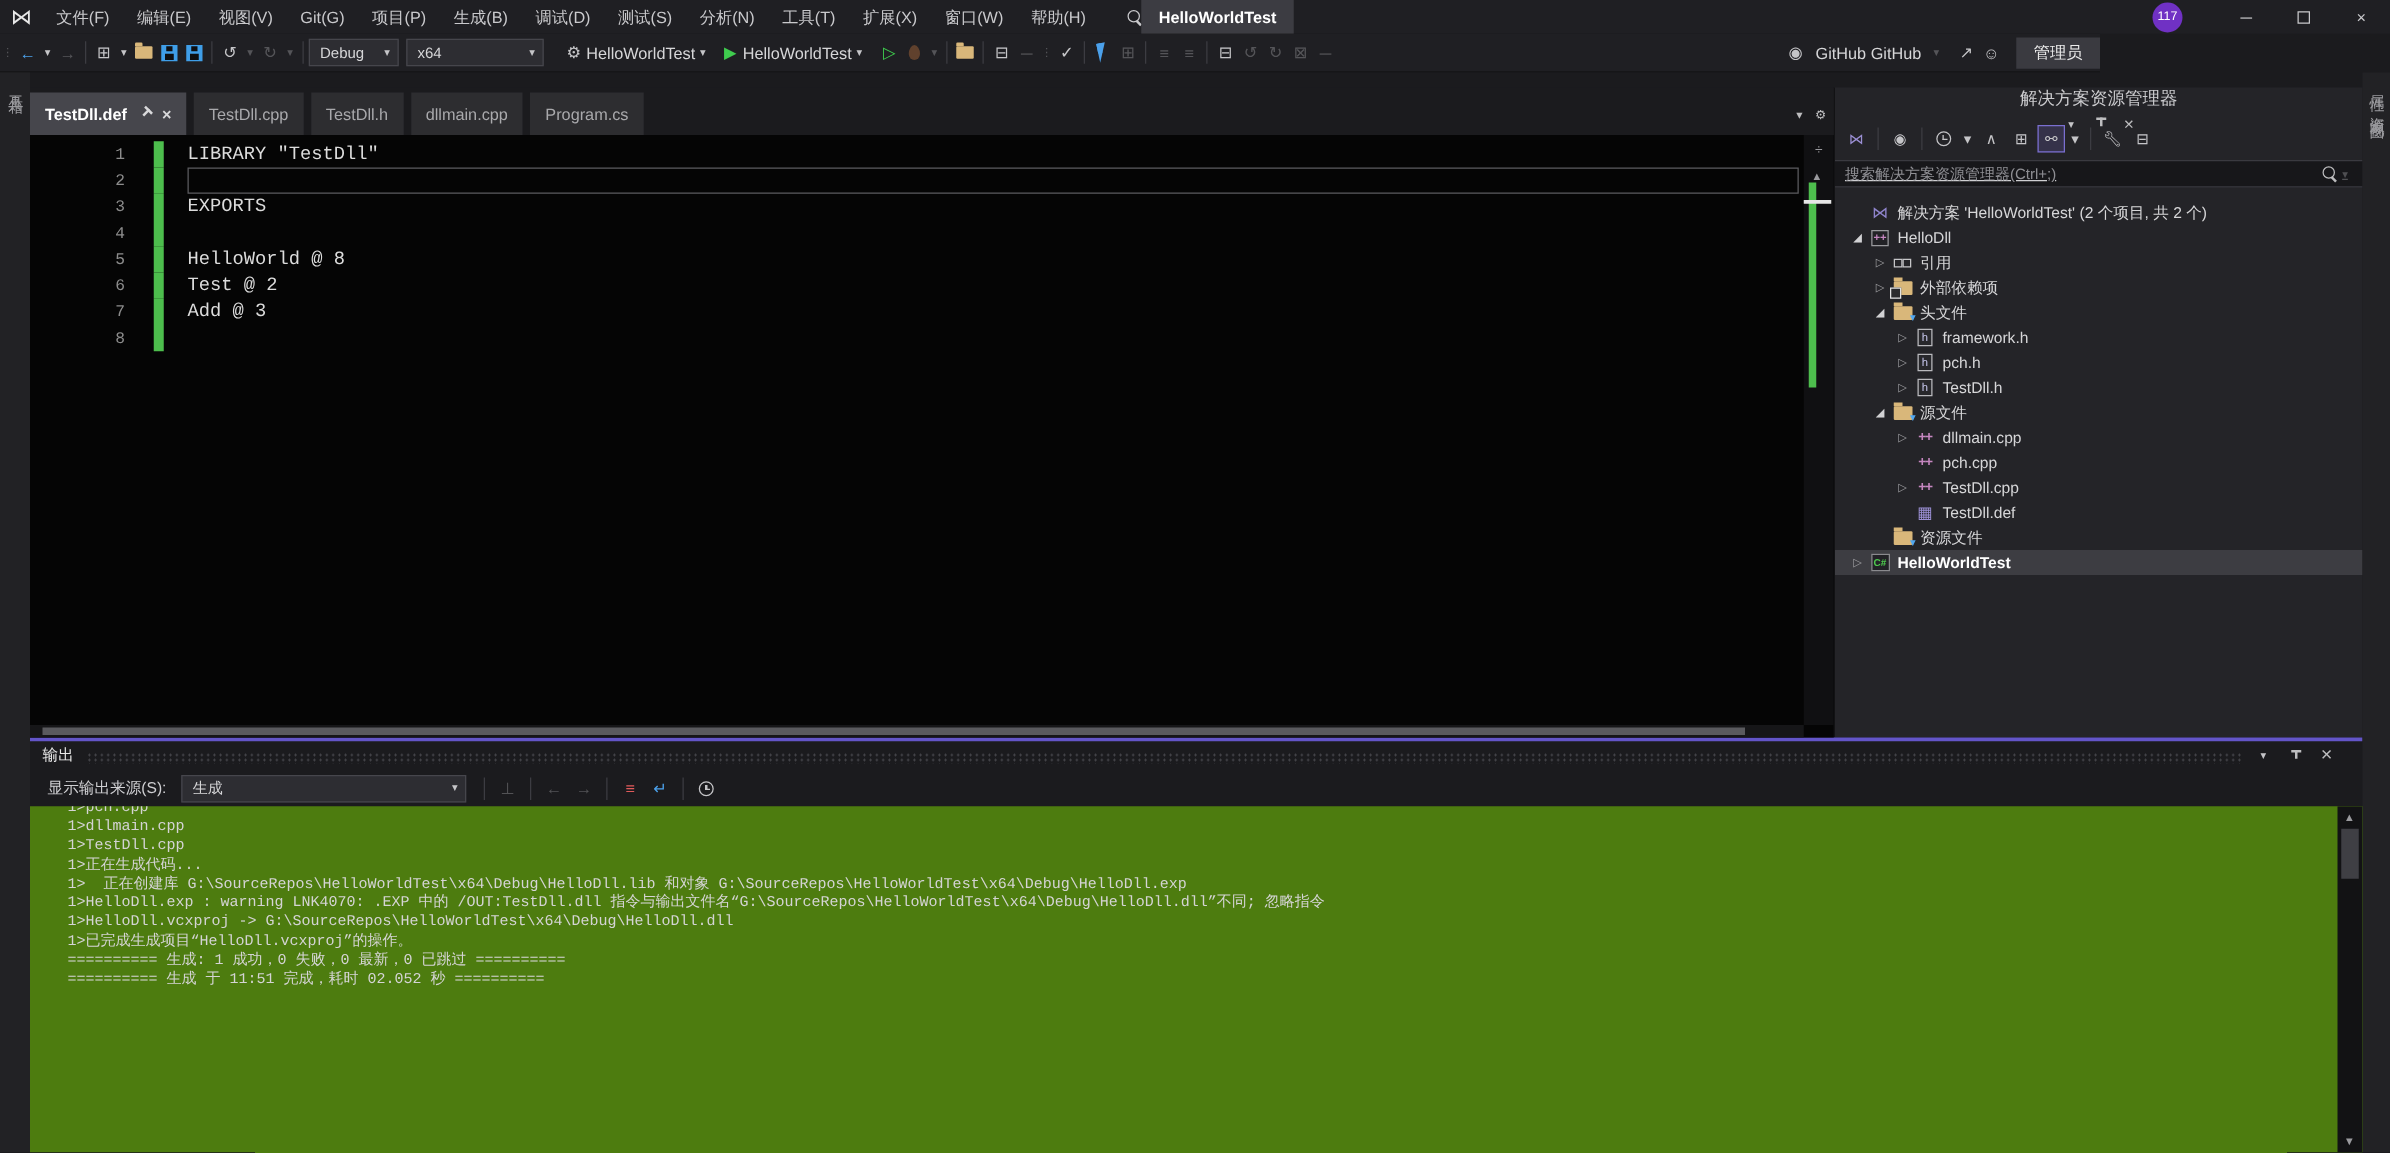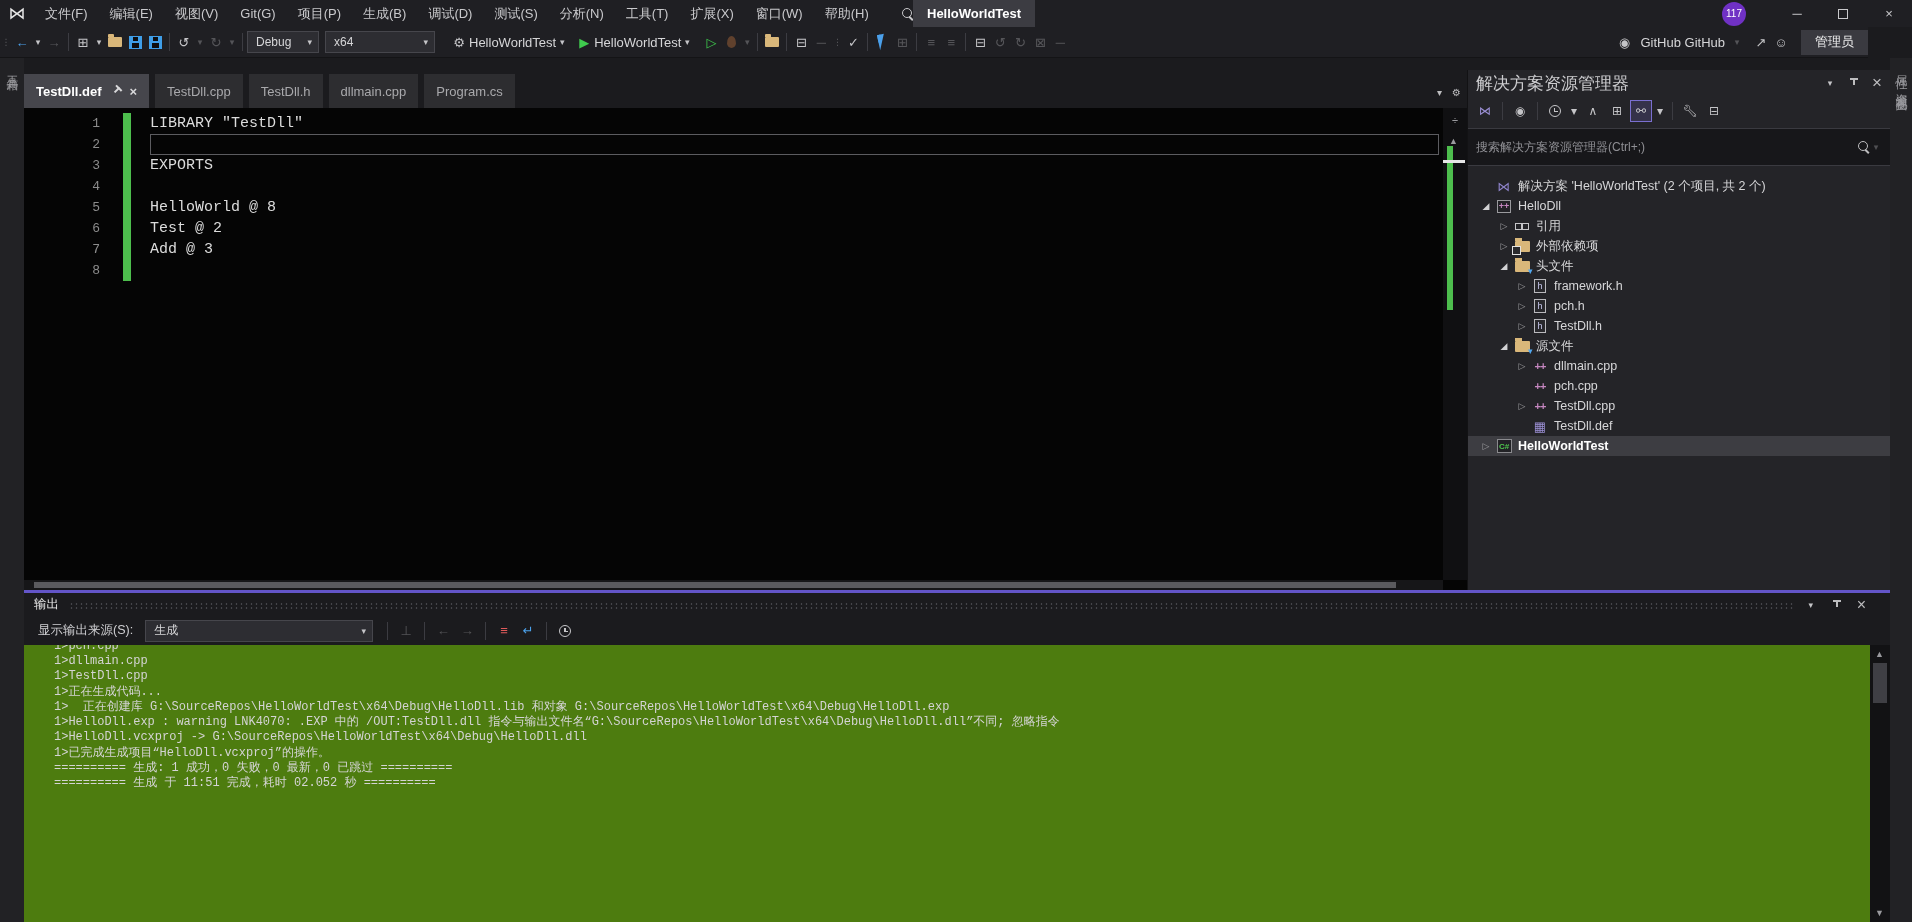--- a/index.html
+++ b/index.html
@@ -19,21 +19,21 @@
     background:#3c3c42; color:#fff; font-weight:bold; font-size:13px;
     display:flex; align-items:center; }
   .tb-right { position:absolute; right:0; top:0; height:27px; display:flex; align-items:center; }
   .avatar { width:24px; height:24px; border-radius:50%; background:#7031c4; color:#fff;
     font-size:10px; display:flex; align-items:center; justify-content:center; margin-right:28px; }
   .win-btn { width:46px; height:27px; display:flex; align-items:center; justify-content:center;
     color:#c9c9cc; font-size:13px; }
   .max-glyph { width:10px; height:10px; border:1px solid #c9c9cc; display:inline-block; }
 
   
-  .toolbar { position:absolute; left:0; top:27px; width:1868px; height:31px;
+  .toolbar { position:absolute; left:0; top:27px; width:1680px; height:31px;
     background:#1f1f23; display:flex; align-items:center; border-bottom:1px solid #141416; }
   .i { display:inline-flex; align-items:center; justify-content:center; width:20px; height:22px;
     font-size:13px; color:#c5c5c8; flex:none; }
   .i::before { content:attr(data-glyph); }
   .i.dim { opacity:.32; }
   .i.blue { color:#4ba0ea; }
   .i.green { color:#3fcb4e; }
   .i.gold { color:#d9b77a; }
   .i.small { font-size:9px; width:12px; }
   .tsep { width:1px; height:18px; background:#3c3c42; margin:0 4px; flex:none; }
@@ -98,29 +98,29 @@
   .split-grip { position:absolute; left:4px; top:6px; width:16px; height:14px; color:#9a9a9e; font-size:11px; text-align:center; }
   .vs-up { position:absolute; left:6px; top:28px; color:#9a9a9e; font-size:9px; }
   .map-green { position:absolute; left:4px; top:38px; width:6px; height:164px; background:#4dbe4d; }
   .map-caret { position:absolute; left:0; top:52px; width:22px; height:3px; background:#e6e6e6; }
   .hscroll { position:absolute; left:0; bottom:0; height:10px; right:24px; background:#161618; }
   .hscroll .thumb { position:absolute; left:10px; top:2px; height:6px; width:96%; background:#5a5a5e; }
 
   
   .solution-explorer { width:423px; flex:none; background:#242428; border-left:1px solid #121214;
     display:flex; flex-direction:column; font-size:12.5px; }
-  .se-title { height:26px; display:flex; align-items:center; padding:0 8px; color:#cccccf; font-size:17px; }
+  .se-title { height:26px; display:flex; align-items:center; padding:0 8px; color:#cccccf; font-size:14px;flex-direction:column; }
   .se-title .sp { flex:1; }
   .se-title-ic { display:flex; gap:12px; align-items:center; color:#bdbdbf; }
   .se-toolbar { height:30px; display:flex; align-items:center; padding:0 6px; gap:2px; }
   .se-tool { width:22px; height:22px; display:flex; align-items:center; justify-content:center;
     color:#c5c5c8; font-size:12px; }
   .se-tool.hl { border:1px solid #7a6fd0; background:#35324a; }
-  .se-search { height:38px; margin:2px 0 4px 0; background:#17171a; border-top:1px solid #3a3a40;
-    border-bottom:1px solid #3a3a40; display:flex; align-items:center; padding:0 8px; }
+  .se-search { height:22px; margin:2px 0 4px 0; background:#17171a; border-top:1px solid #3a3a40;
+    border-bottom:1px solid #3a3a40; display:flex; align-items:center; padding:0 8px;text-decoration:underline; }
   .se-search input { flex:1; background:transparent; border:none; outline:none; color:#bdbdc2;
     font-size:12px; font-family:inherit; }
   .se-search input::placeholder { color:#8f8f94; }
   .se-tree { flex:1; padding-top:6px; overflow:hidden; }
   .trow { height:20px; display:flex; align-items:center; color:#d6d6d8; position:relative; }
   .trow.selected { background:#3d3d42; color:#fff; font-weight:bold; }
   .tarrow { width:16px; text-align:center; font-size:9px; color:#9c9c9f; flex:none; }
   .tarrow.exp { color:#d2d2d4; }
   .ticon { width:20px; display:flex; justify-content:center; flex:none; position:relative; }
   .tlabel { margin-left:4px; white-space:nowrap; }
@@ -484,20 +484,27 @@
                 </span>
                 <span class="tlabel">TestDll.cpp</span>
               </div>
               <div class="trow" style="padding-left: 46px;">
                 <span class="tarrow"></span>
                 <span class="ticon">
                   <span class="defico">▦</span>
                 </span>
                 <span class="tlabel">TestDll.def</span>
               </div>
+              <div class="trow" style="padding-left: 28px;">
+                <span class="tarrow"></span>
+                <span class="ticon">
+                  <span class="fico filter"></span>
+                </span>
+                <span class="tlabel">资源文件</span>
+              </div>
               <div class="trow selected" style="padding-left: 10px;">
                 <span class="tarrow">▷</span>
                 <span class="ticon">
                   <span class="csico">C#</span>
                 </span>
                 <span class="tlabel" style="font-weight: bold;">HelloWorldTest</span>
               </div>
             </div>
         </aside>
       </div>

